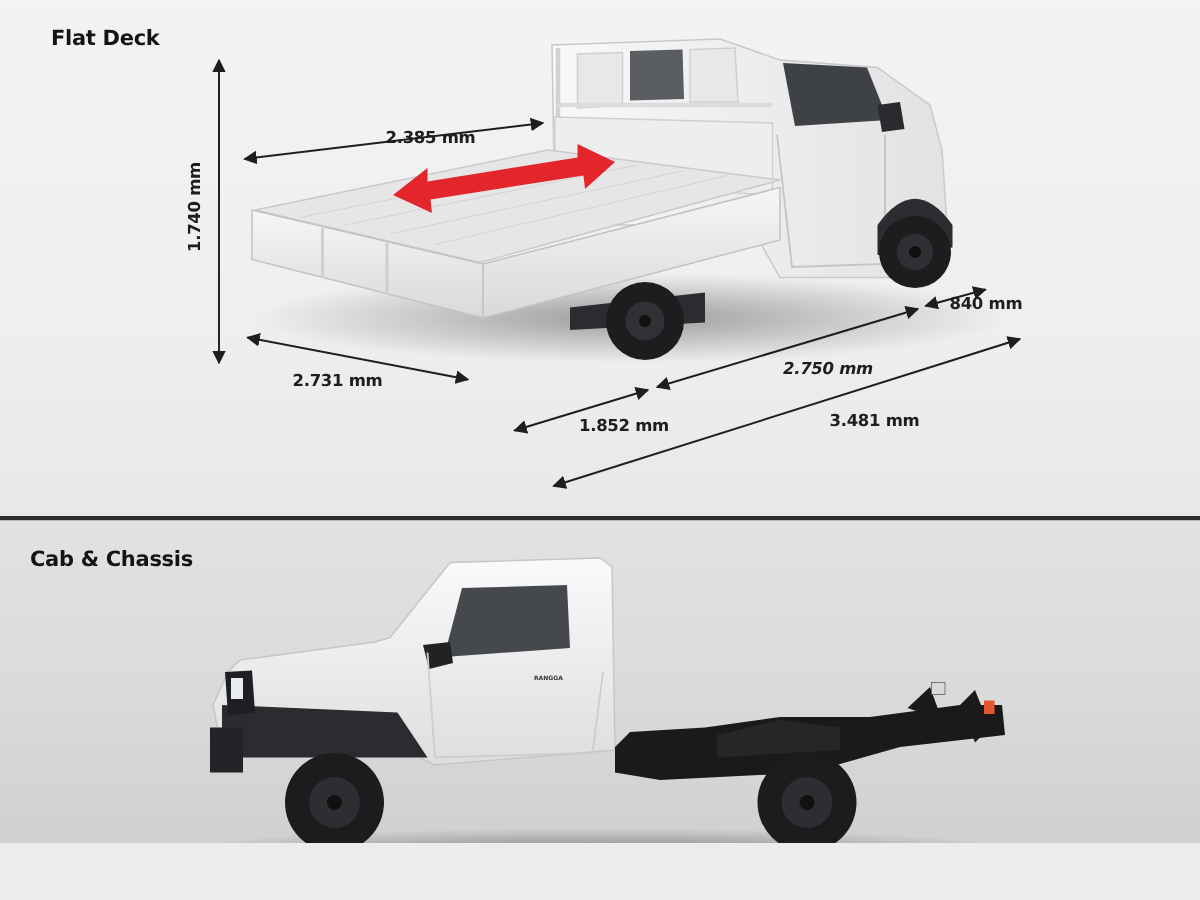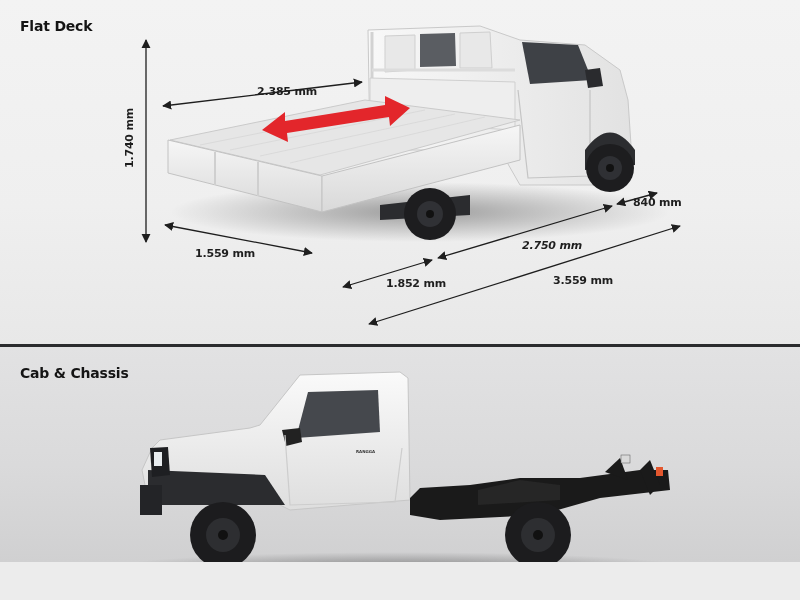--- a/index.html
+++ b/index.html
@@ -5,21 +5,21 @@
   * { box-sizing: border-box; margin: 0; padding: 0; }
   html, body { width: 800px; height: 600px; overflow: hidden; }
   body { font-family: "DejaVu Sans", sans-serif; position: relative; background: #ececec; }
 
   .panel { position: absolute; left: 0; width: 800px; overflow: hidden; }
   .panel-top { top: 0; height: 345px; background: linear-gradient(180deg, #f3f3f3 0%, #efefef 60%, #e8e8e8 100%); }
   .panel-bottom { top: 347px; height: 215px; background: linear-gradient(180deg, #e2e2e3 0%, #dadadb 55%, #d0d0d1 100%); }
   .divider { position: absolute; left: 0; top: 344px; width: 800px; height: 3px; background: #2b2c2e; }
 
   .section-title { position: absolute; font-weight: bold; font-size: 14px; color: #141414; letter-spacing: -0.2px; }
-  .title-top { left: 20px; top: 18px; }
+  .title-top { left: 34px; top: 18px; }
 
   .dim-label { position: absolute; font-weight: bold; font-size: 11px; color: #1e1e1e; white-space: nowrap; letter-spacing: -0.2px; }
   .dim-vert { transform: rotate(-90deg); transform-origin: left top; }
 
   svg { position: absolute; left: 0; top: 0; }
 </style>
 </head>
 <body>
 
 <div class="panel panel-top">
@@ -100,25 +100,25 @@
       <line x1="438" y1="258" x2="612" y2="206" marker-start="url(#ah)" marker-end="url(#ah)"></line>
       <line x1="617" y1="204" x2="657" y2="193" marker-start="url(#ah)" marker-end="url(#ah)"></line>
       <line x1="369" y1="324" x2="680" y2="226" marker-start="url(#ah)" marker-end="url(#ah)"></line>
     </g>
   </svg>
 
   <div class="section-title title-top">Flat Deck</div>
 
   <div class="dim-label dim-vert" style="left:123px; top:168px;">1.740 mm</div>
   <div class="dim-label" style="left:257px; top:85px;">2.385 mm</div>
-  <div class="dim-label" style="left:195px; top:247px;">1.559 mm</div>
+  <div class="dim-label" style="left:195px; top:247px;">2.731 mm</div>
   <div class="dim-label" style="left:386px; top:277px;">1.852 mm</div>
   <div class="dim-label" style="left:522px; top:239px;font-style:italic;">2.750 mm</div>
   <div class="dim-label" style="left:633px; top:196px;">840 mm</div>
-  <div class="dim-label" style="left:553px; top:274px;">3.559 mm</div>
+  <div class="dim-label" style="left:553px; top:274px;">3.481 mm</div>
 </div>
 
 <div class="divider"></div>
 
 <div class="panel panel-bottom">
   <svg width="800" height="253" viewBox="0 347 800 253">
     <defs>
       <radialGradient id="shadowBot" cx="50%" cy="50%" r="50%">
         <stop offset="0%" stop-color="#000" stop-opacity="0.4"></stop>
         <stop offset="100%" stop-color="#000" stop-opacity="0"></stop>

